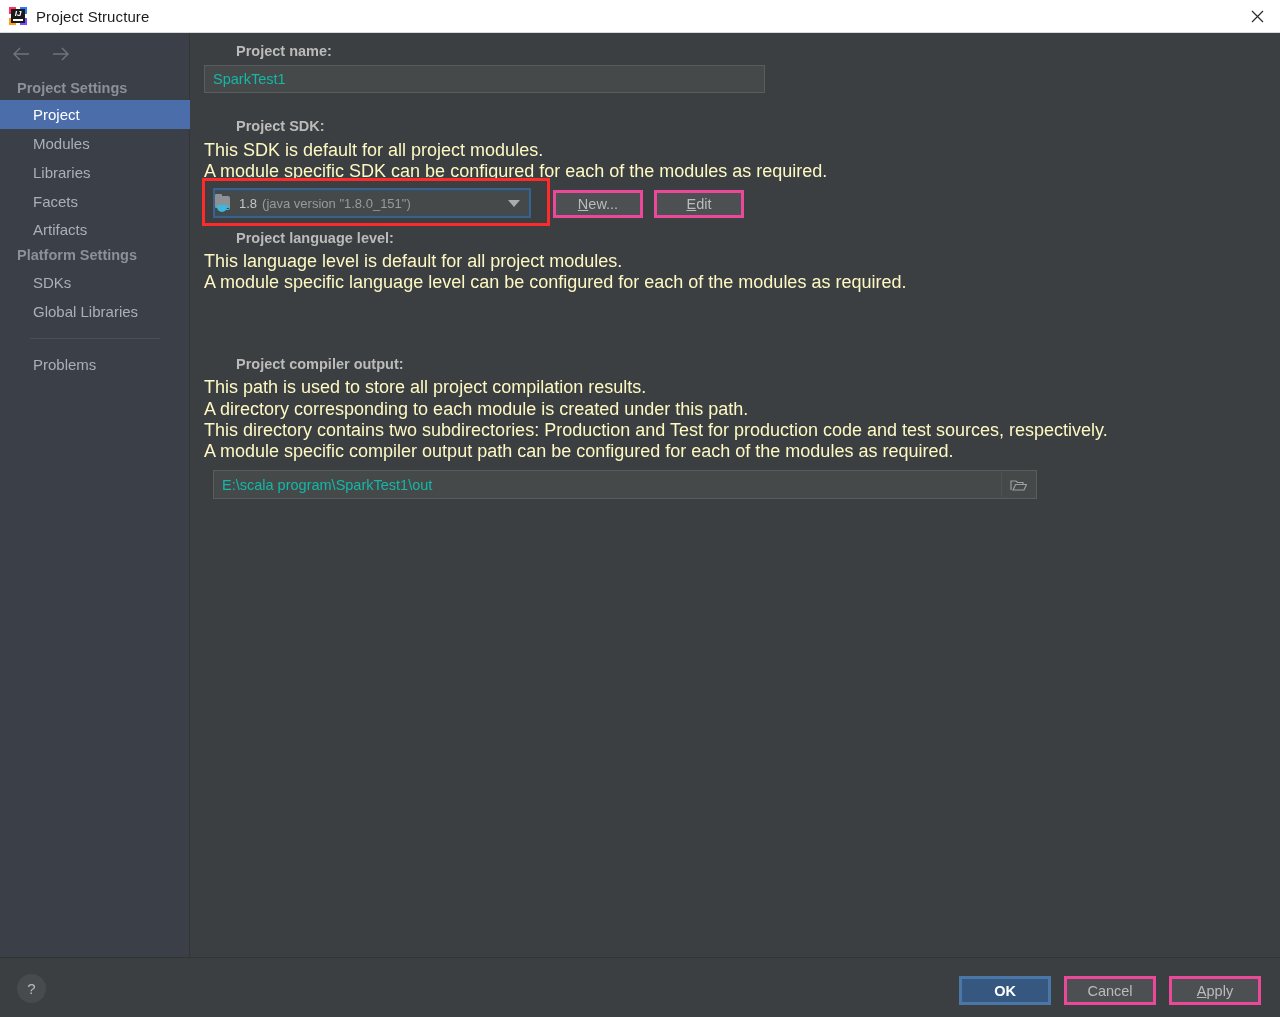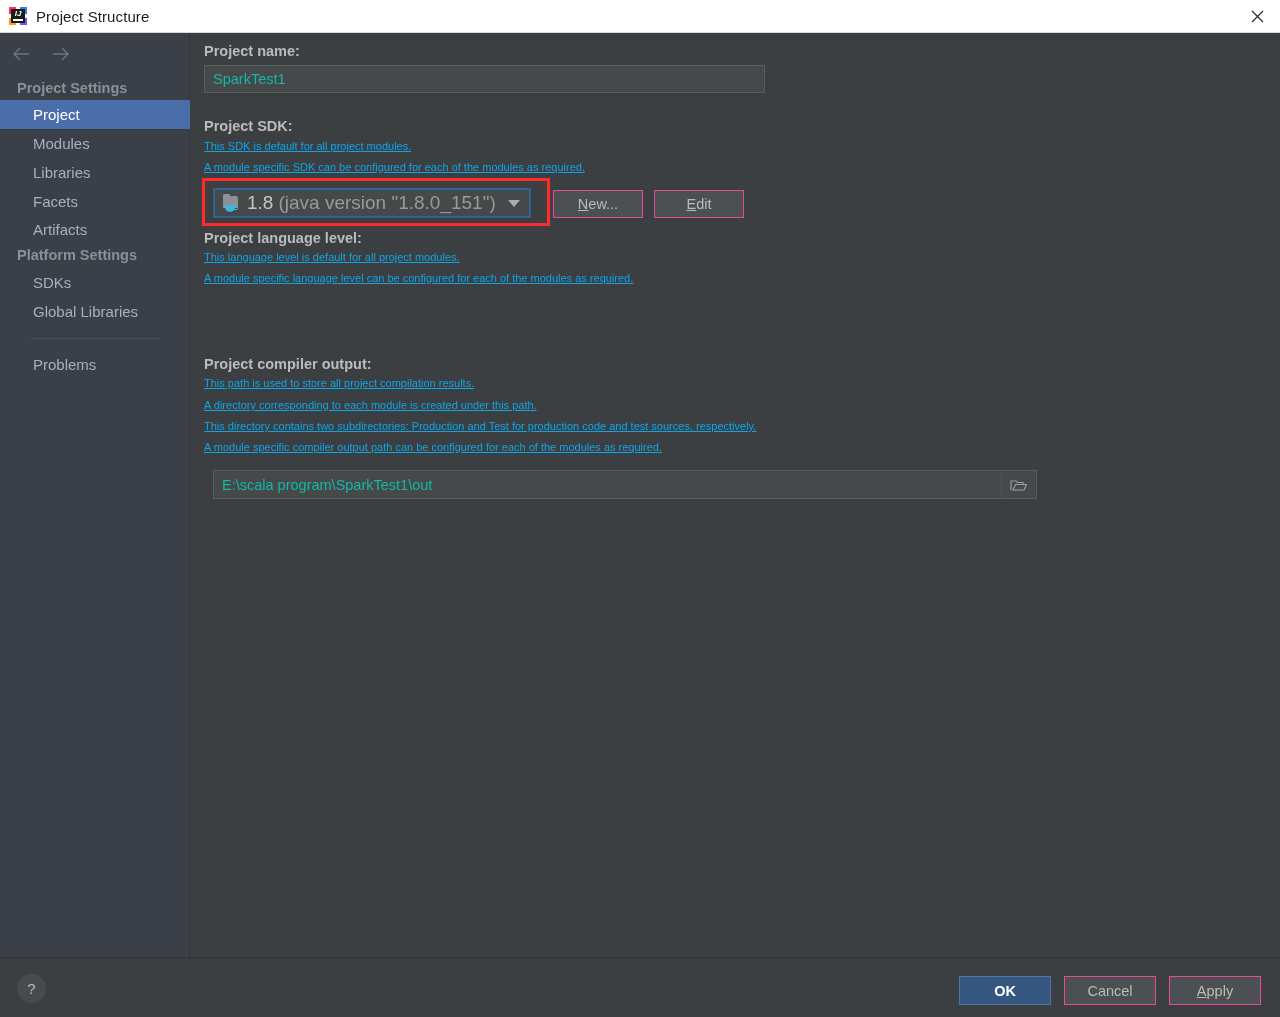--- a/index.html
+++ b/index.html
@@ -92,26 +92,26 @@
   .main {
     position: absolute; left: 191px; top: 33px;
     width: 1089px; height: 924px;
     background: #3c3f41;
     overflow: hidden;
   }
   .lbl-bold {
     position: absolute;
     font-size: 14.5px; font-weight: bold; color: #bbbbbb;
     white-space: nowrap;
+    margin-left: 32px;
   }
   .lbl {
     position: absolute;
-    font-size: 11px; color: #0ea5e9;
+    font-size: 18px; color: #fef9c3;
     white-space: nowrap;
-    text-decoration: underline;
   }
   .textfield {
     position: absolute;
     background: #45494a;
     border: 1px solid #5a5d5e;
     color: #b9b9b9;
     font-size: 14.5px;
     padding: 0 8px;
     display: flex; align-items: center;
   }
@@ -123,22 +123,21 @@
     border-left: 1px solid #4e5253;
     color: #8e9295;
   }
 
   
   .combo {
     position: absolute;
     background: #45494a;
     border: 1px solid #5a5d5e;
     display: flex; align-items: center;
-    font-size: 19px; color: #b8b8b8;
-    padding-left: 8px;
+    font-size: 13px; color: #b8b8b8;
     text-align: right;
   }
   .combo.focused {
     border: 2px solid #3d6185;
     background: #45494a;
     box-shadow: 0 0 0 1px #2f4f6e inset;
   }
   .combo .arrow {
     position: absolute; right: 9px; top: 50%;
     margin-top: -3px;
@@ -173,21 +172,21 @@
     border: 1.5px solid #3ab8de; border-left: none;
     border-radius: 0 4px 4px 0;
   }
   .sdk-txt-main { color: #c5c5c5; }
   .sdk-txt-sub { color: #9a9a9a; }
 
   
   .btn {
     position: absolute;
     background: #4c5052;
-    border: 1px solid #ec4899;
+    border: 3px solid #ec4899;
     border-radius: 0;
     color: #bbbbbb;
     font-size: 14.5px;
     display: flex; align-items: center; justify-content: center;
   }
   .btn.primary {
     background: #365880; border-color: #4a76a8; color: #ffffff; font-weight: bold;
   }
   .mn { text-decoration: underline; }
 

